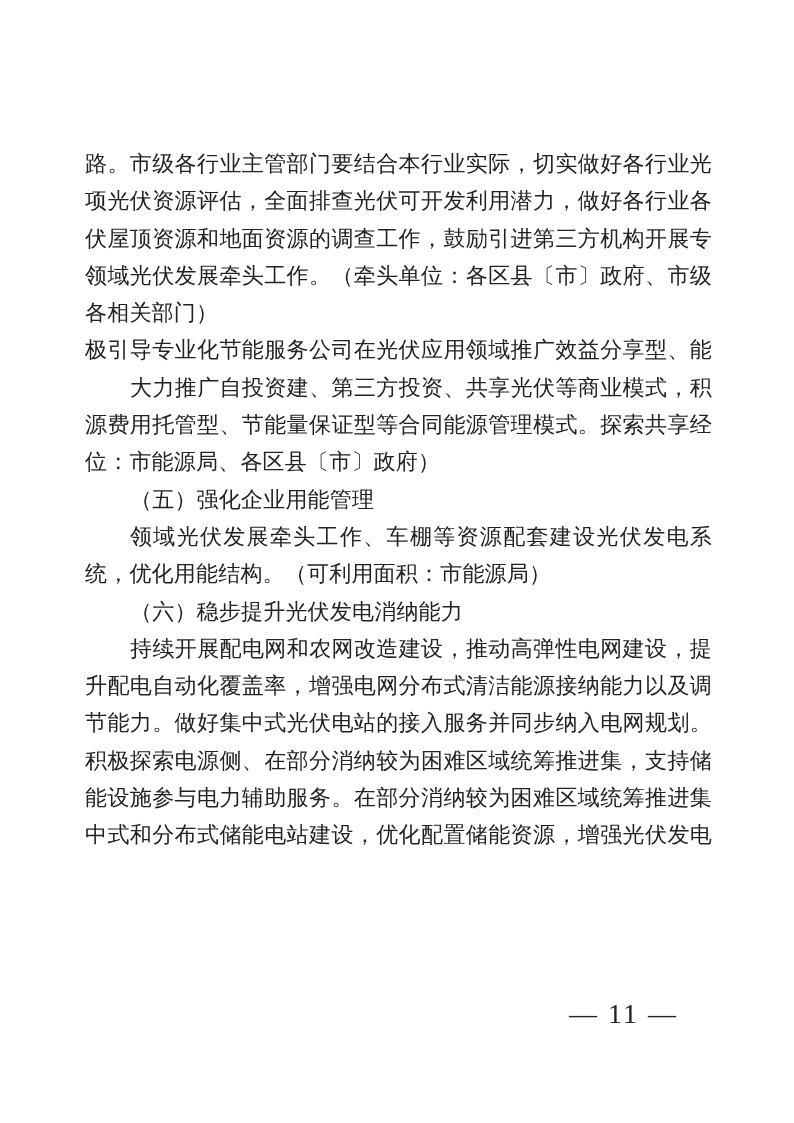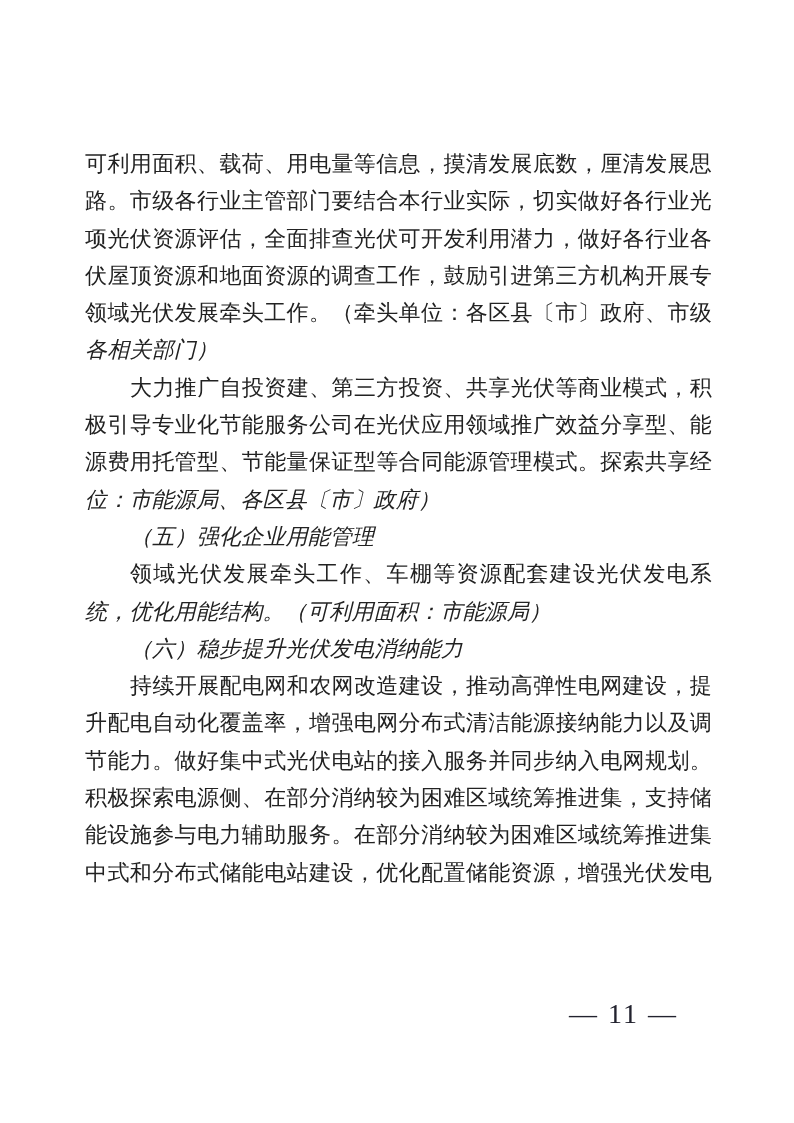--- a/index.html
+++ b/index.html
@@ -29,47 +29,45 @@
     white-space: nowrap;
     text-align: justify;
     text-align-last: justify;
     text-justify: inter-character;
     letter-spacing: 0.2px;
   }
   .line.end {
     text-align: center;
     text-align-last: left;
     white-space: normal;
-    font-style: italic;
   }
   .line.indent {
     padding-left: 45px;
   }
   .page-footer {
     position: absolute;
     top: 998px;
     right: 116px;
     font-size: 28px;
     letter-spacing: 2px;
     color: #22222e;
   }
 </style>
 </head>
 <body>
 
 <div class="page">
   <div class="doc-body">
-      <div class="line">可利用面积、载荷、用电量等信息，摸清发展底数，厘清发展思</div>
       <div class="line">路。市级各行业主管部门要结合本行业实际，切实做好各行业光</div>
       <div class="line">项光伏资源评估，全面排查光伏可开发利用潜力，做好各行业各</div>
       <div class="line">伏屋顶资源和地面资源的调查工作，鼓励引进第三方机构开展专</div>
       <div class="line">领域光伏发展牵头工作。（牵头单位：各区县〔市〕政府、市级</div>
       <div class="line end">各相关部门）</div>
+      <div class="line">极引导专业化节能服务公司在光伏应用领域推广效益分享型、能</div>
       <div class="line indent">大力推广自投资建、第三方投资、共享光伏等商业模式，积</div>
-      <div class="line">极引导专业化节能服务公司在光伏应用领域推广效益分享型、能</div>
       <div class="line">源费用托管型、节能量保证型等合同能源管理模式。探索共享经</div>
       <div class="line end">位：市能源局、各区县〔市〕政府）</div>
       <div class="line indent end">（五）强化企业用能管理</div>
       <div class="line indent">领域光伏发展牵头工作、车棚等资源配套建设光伏发电系</div>
       <div class="line end">统，优化用能结构。（可利用面积：市能源局）</div>
       <div class="line indent end">（六）稳步提升光伏发电消纳能力</div>
       <div class="line indent">持续开展配电网和农网改造建设，推动高弹性电网建设，提</div>
       <div class="line">升配电自动化覆盖率，增强电网分布式清洁能源接纳能力以及调</div>
       <div class="line">节能力。做好集中式光伏电站的接入服务并同步纳入电网规划。</div>
       <div class="line">积极探索电源侧、在部分消纳较为困难区域统筹推进集，支持储</div>

